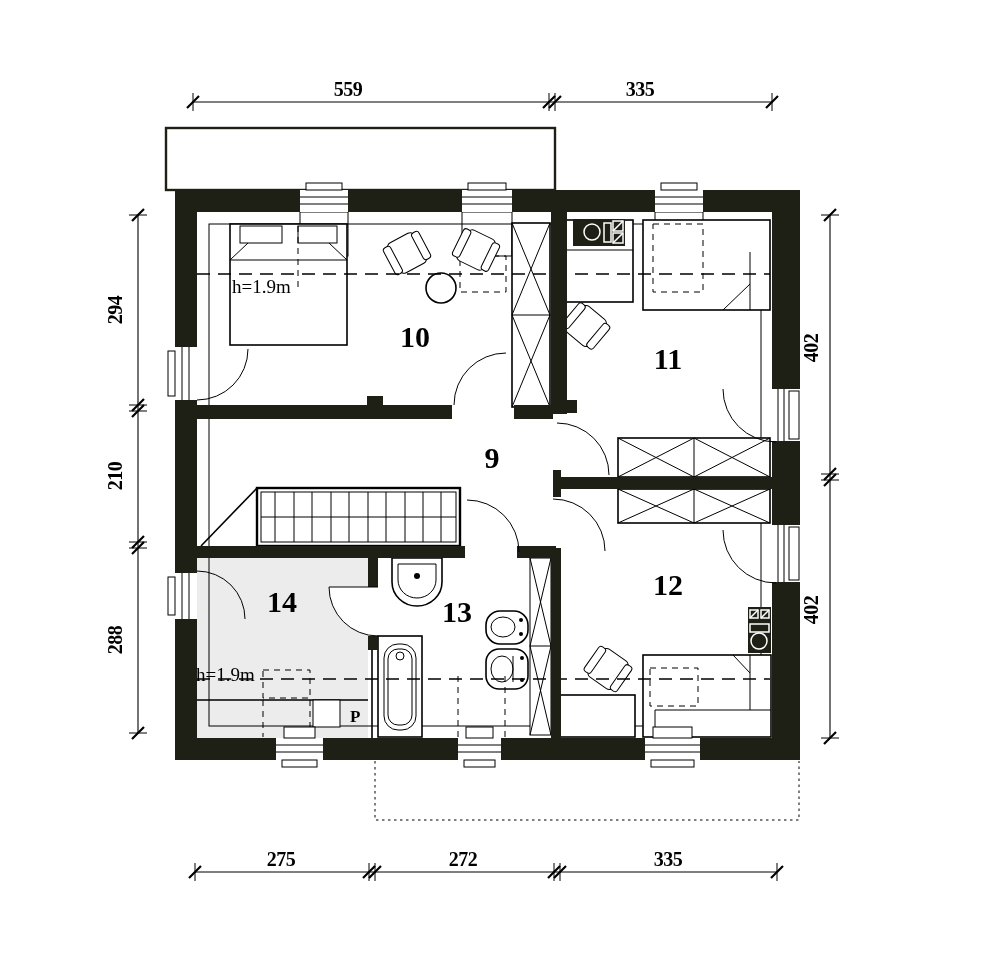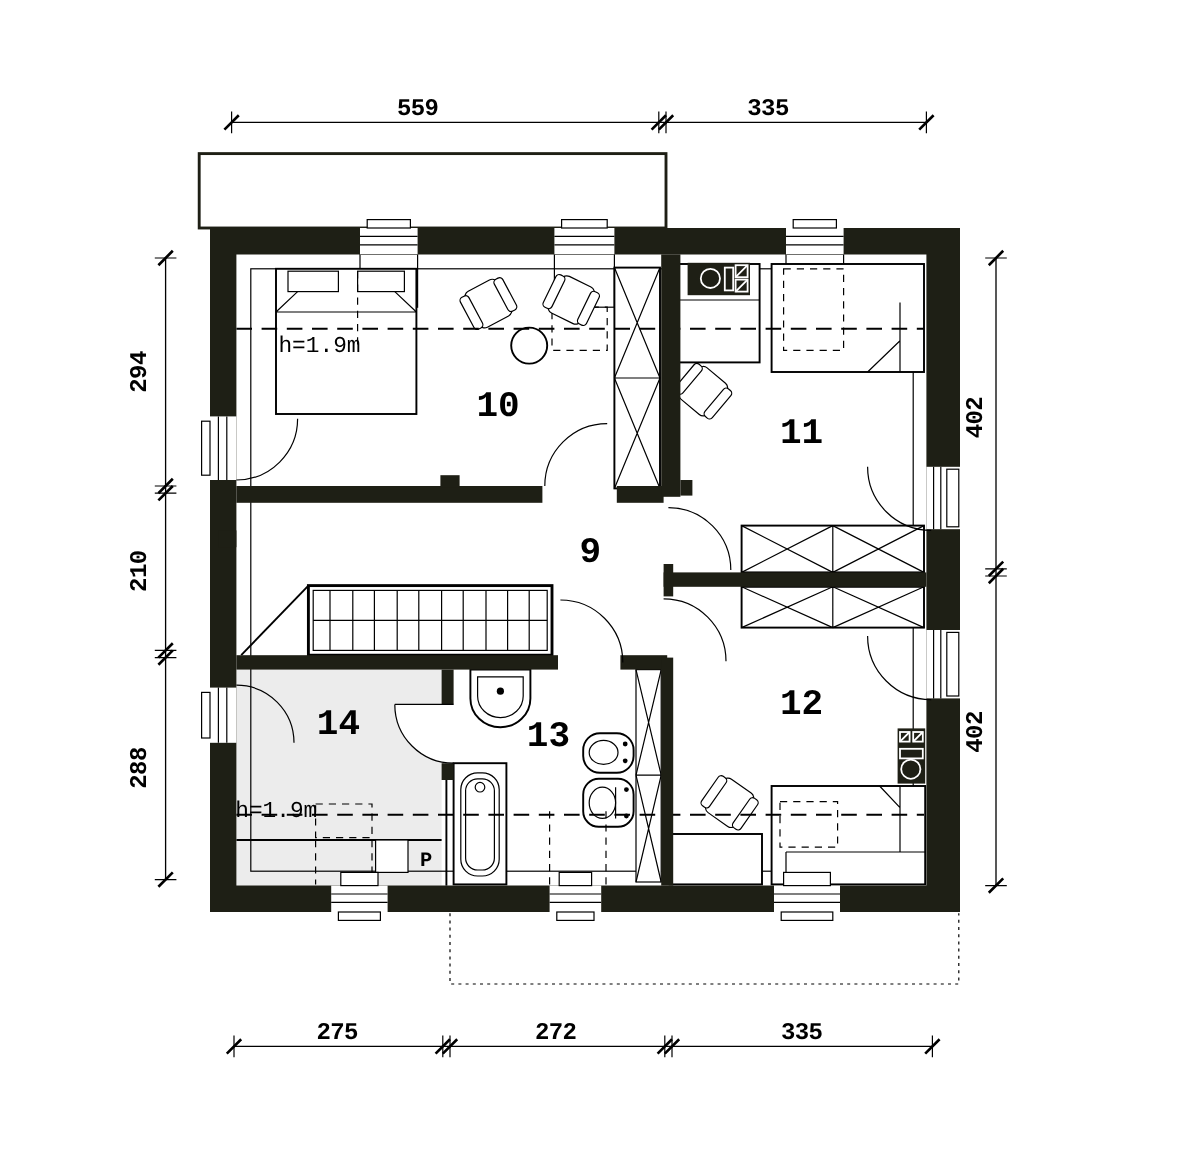--- a/index.html
+++ b/index.html
@@ -1,16 +1,16 @@
 <!DOCTYPE html>
 <html style="--wall: #1e1f15; --line: #000000; --room14: #ececec;"><head>
 <meta charset="utf-8">
 <style>
   html,body{margin:0;padding:0;background:#fff;}
-  #stage{position:relative;width:1000px;height:964px;background:#fff;font-family:Liberation Mono, monospace;}
+  #stage{position:relative;width:1000px;height:964px;background:#fff;font-family:Liberation Serif, serif;}
   svg{display:block}
   .w{fill:var(--wall);stroke:none}
   .s{stroke:var(--line);fill:none;stroke-width:1.6}
   .sf{stroke:var(--line);fill:#fff;stroke-width:1.6}
   .t{stroke-width:1}
   .b2{stroke-width:2.4}
   .d{stroke-dasharray:13 8}
   .d2{stroke-dasharray:6 5}
   .dot{stroke-dasharray:2.5 3.5}
   .wd{stroke:#fff;fill:none;stroke-width:1.5}

